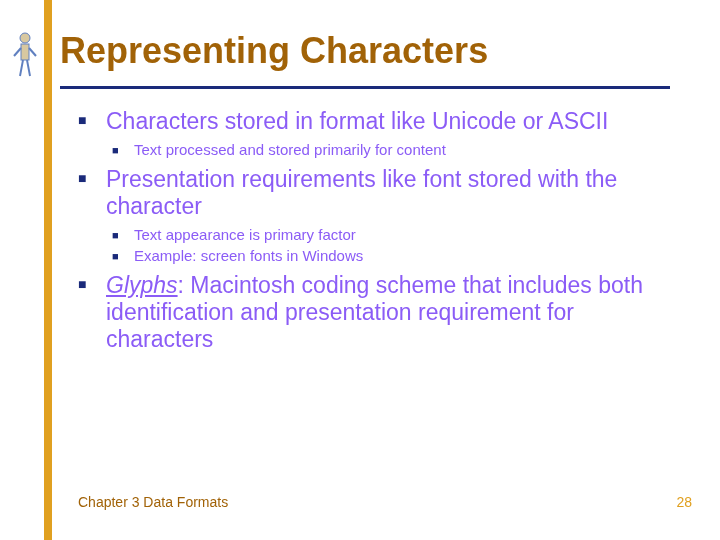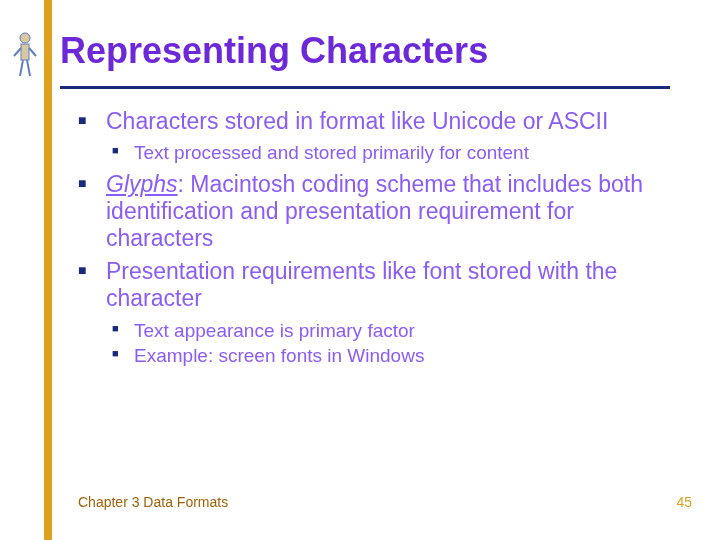--- a/index.html
+++ b/index.html
@@ -23,21 +23,21 @@
       width: 8px;
       height: 100%;
       background: #e0a020;
     }
     .title {
       position: absolute;
       left: 60px;
       top: 30px;
       font-size: 36px;
       font-weight: bold;
-      color: #6d28d9;
+      color: #a16207;
     }
     .hrule {
       position: absolute;
       left: 60px;
       top: 86px;
       width: 610px;
       height: 3px;
       background: #1a2a7a;
     }
     .content {
@@ -60,21 +60,21 @@
       position: absolute;
       left: 0;
       top: 4px;
       font-size: 14px;
       color: #1a2a7a;
     }
     ul.level2 { list-style: none; margin-top: 6px; margin-left: 6px; }
     ul.level2 > li {
       position: relative;
       padding-left: 22px;
-      font-size: 19px;
+      font-size: 15px;
       line-height: 1.25;
       margin-bottom: 2px;
     }
     ul.level2 > li::before {
       content: "■";
       position: absolute;
       left: 0;
       top: 3px;
       font-size: 11px;
       color: #1a2a7a;
@@ -129,32 +129,32 @@
     <ul class="level1">
       <li>
         <span>Characters stored in format like Unicode or ASCII</span>
         <ul class="level2">
           <li>
             <span>Text processed and stored primarily for content</span>
           </li>
         </ul>
       </li>
       <li>
-        <span class="glyphs-term">Glyphs</span><span>:  Macintosh coding scheme that includes both identification and presentation requirement for characters</span>
-      </li>
-      <li>
         <span>Presentation requirements like font stored with the character</span>
         <ul class="level2">
           <li>
             <span>Text appearance is primary factor</span>
           </li>
           <li>
             <span>Example: screen fonts in Windows</span>
           </li>
         </ul>
       </li>
+      <li>
+        <span class="glyphs-term">Glyphs</span><span>:  Macintosh coding scheme that includes both identification and presentation requirement for characters</span>
+      </li>
     </ul>
   </div>
 
   <div class="footer-left">Chapter 3 Data Formats</div>
-  <div class="footer-right">45</div>
+  <div class="footer-right">28</div>
 
 </div>
 
 </body></html>

